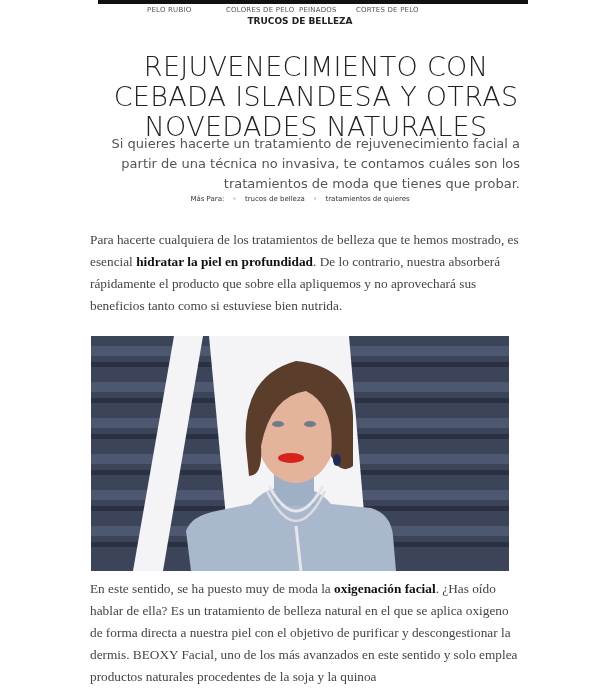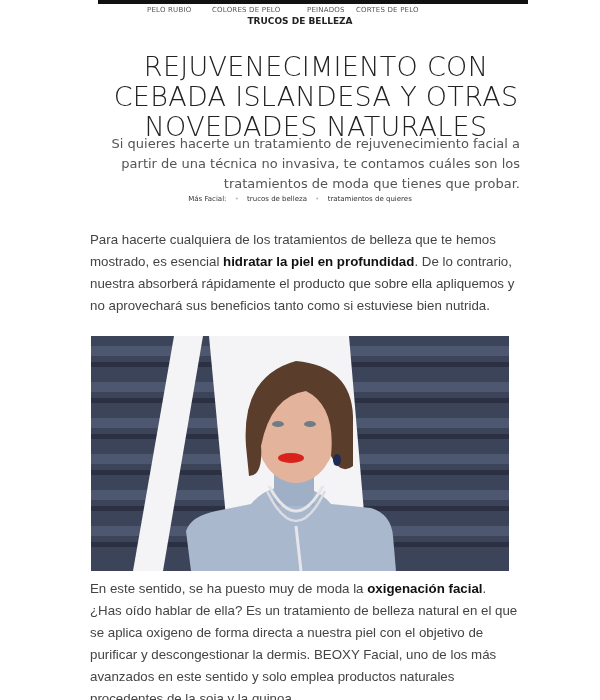--- a/index.html
+++ b/index.html
@@ -8,49 +8,49 @@
   .nav { position:absolute; top:6px; left:0; width:600px; height:12px; }
   .nav-item { position:absolute; top:0; font-family:"DejaVu Sans", sans-serif; font-size:7px; letter-spacing:0.2px; color:#555; text-transform:uppercase; white-space:nowrap; cursor:pointer; }
   .section { position:absolute; top:16px; left:0; width:600px; text-align:center; font-family:"DejaVu Sans", sans-serif; font-size:9px; font-weight:bold; color:#222; }
   .title { position:absolute; top:36px; left:0; width:600px; text-align:center; font-family:"DejaVu Sans", sans-serif; font-weight:200; font-size:27px; line-height:30px; color:#222; letter-spacing:0.3px; }
   .title div { white-space:nowrap; }
   .subtitle { position:absolute; top:134px; left:100px; width:420px; text-align:right; font-family:"DejaVu Sans", sans-serif; font-size:13px; line-height:20px; color:#555; }
   .tags { position:absolute; top:195px; left:0; width:600px; text-align:center; font-family:"DejaVu Sans", sans-serif; font-size:7px; color:#333; }
   .tags span { margin:0 3px; }
   .tags .dot { color:#bbb; }
   .tags .tag { cursor:pointer; }
-  .para { position:absolute; left:90px; width:430px; font-family:Liberation Sans, sans-serif; font-size:13.3px; line-height:22px; color:#444; }
+  .para { position:absolute; left:90px; width:430px; font-family:Liberation Serif, serif; font-size:13.3px; line-height:22px; color:#444; }
   .para b { color:#111; font-weight:bold; }
   .p1 { top:229px; }
   .p2 { top:578px; }
   .photo { position:absolute; left:91px; top:336px; width:418px; height:235px; overflow:hidden; background:#3a4256; }
 </style>
 </head>
 <body>
 
 <div class="topbar"></div>
 
 <div class="nav">
   <span class="nav-item" style="left:147px">PELO RUBIO</span>
-  <span class="nav-item" style="left:212px">COLORES DE PELO</span>
-  <span class="nav-item" style="left:307px">PEINADOS</span>
+  <span class="nav-item" style="left:226px">COLORES DE PELO</span>
+  <span class="nav-item" style="left:299px">PEINADOS</span>
   <span class="nav-item" style="left:356px">CORTES DE PELO</span>
 </div>
 <div class="section">TRUCOS DE BELLEZA</div>
 
 <h1 class="title" style="margin:16px;">
   <div>REJUVENECIMIENTO CON</div>
   <div>CEBADA ISLANDESA Y OTRAS</div>
   <div>NOVEDADES NATURALES</div>
 </h1>
 
 <p class="subtitle" style="margin:0;">Si quieres hacerte un tratamiento de rejuvenecimiento facial a partir de una técnica no invasiva, te contamos cuáles son los tratamientos de moda que tienes que probar.</p>
 
 <div class="tags">
-  <span>Más Facial:</span>
+  <span>Más Para:</span>
   <span class="dot">•</span>
   <span class="tag">trucos de belleza</span>
   <span class="dot">•</span>
   <span class="tag">tratamientos de quieres</span>
 </div>
 
 <p class="para p1" style="margin:0;"><span>Para hacerte cualquiera de los tratamientos de belleza que te hemos mostrado, es esencial </span><b>hidratar la piel en profundidad</b><span>. De lo contrario, nuestra absorberá rápidamente el producto que sobre ella apliquemos y no aprovechará sus beneficios tanto como si estuviese bien nutrida.</span></p>
 
 <div class="photo">
   <svg width="418" height="235" viewBox="0 0 418 235">

